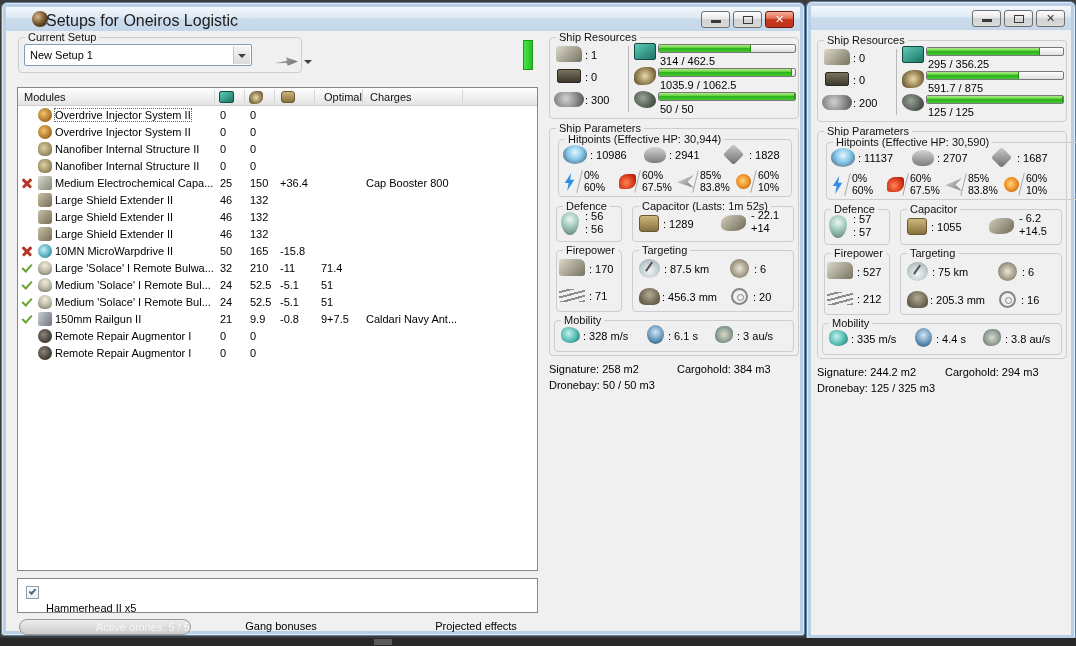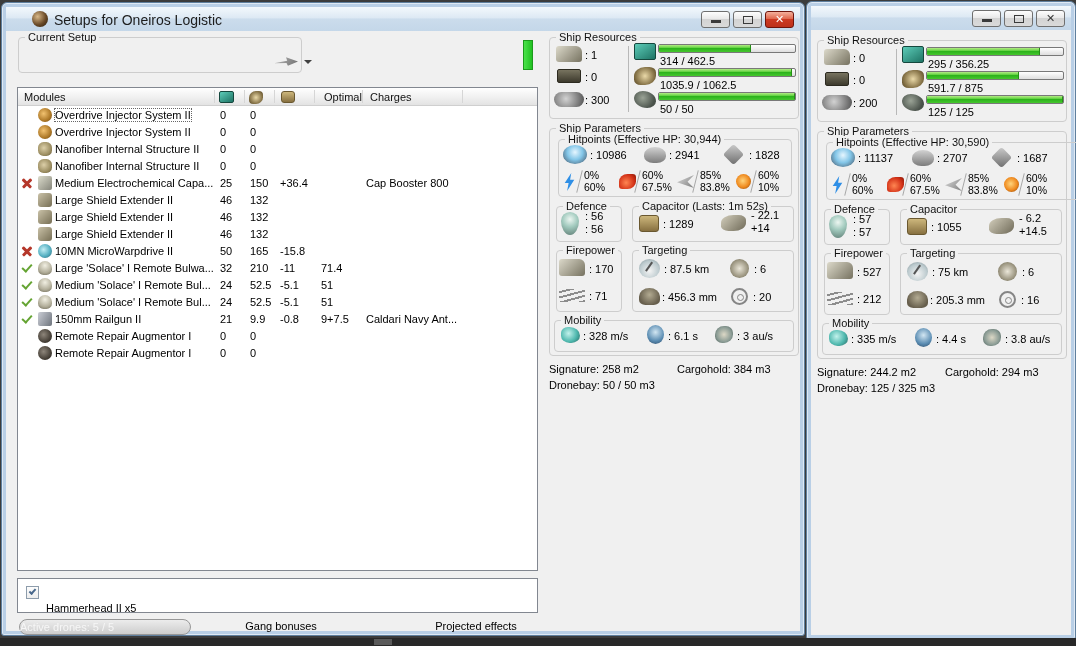--- a/index.html
+++ b/index.html
@@ -1,20 +1,20 @@
 <!DOCTYPE html>
 <html><head>
 <meta charset="utf-8">
 <style>
   *{margin:0;padding:0;box-sizing:border-box}
   html,body{width:1076px;height:646px;overflow:hidden}
   body{position:relative;background:#3c3c3c;font-family:"Liberation Sans","DejaVu Sans",sans-serif;font-size:11px;color:#000}
   .window{position:absolute;background:#b9cfe6;border:1px solid #5f7f9e;border-radius:6px 6px 3px 3px;box-shadow:inset 0 0 0 1px rgba(255,255,255,.55)}
   .titlebar{position:absolute;left:4px;top:4px;right:4px;height:24px;background:linear-gradient(#f3f8fc,#dde9f4 45%,#cbdcec 50%,#c4d7e9)}
-  .title-text{position:absolute;left:48px;top:5px;font-size:14px;color:#1d1d1d;white-space:nowrap}
+  .title-text{position:absolute;left:40px;top:5px;font-size:16px;color:#1d1d1d;white-space:nowrap}
   .app-icon{position:absolute;left:26px;top:4px;width:16px;height:16px;border-radius:50%;background:radial-gradient(circle at 35% 35%,#d8b888,#6a4a28 55%,#221708)}
   .winbtns{position:absolute;top:4px;right:6px;display:flex;gap:3px}
   .wbtn{width:29px;height:17px;border:1px solid #6f6f6f;border-radius:3px;background:linear-gradient(#fdfdfd,#e9e9e9 45%,#d3d3d3 50%,#dadada);position:relative}
   .wbtn.close-red{background:linear-gradient(#f4b09c,#e0684e 45%,#cc3a22 50%,#bd311b);border-color:#6e140b}
   .g-min{position:absolute;left:9px;bottom:4px;width:10px;height:3px;background:#3a3a3a}
   .g-max{position:absolute;left:9px;top:4px;width:10px;height:8px;border:1.5px solid #3a3a3a}
   .g-close{position:absolute;left:0;top:1px;width:100%;text-align:center;font-size:11px;font-weight:bold;color:#3a3a3a}
   .close-red .g-close{color:#fff}
   .client{position:absolute;left:4px;top:28px;right:4px;bottom:4px;background:#f0f0f0}
   .grp{position:absolute;border:1px solid #cdcdcd;border-radius:4px;background:transparent}
@@ -82,21 +82,21 @@
   .railgun-icon{background:linear-gradient(120deg,#cbced6,#6e747d);border-radius:2px}
   .remote-repair-augmentor-icon{background:radial-gradient(circle at 40% 40%,#8d857a,#3b352d 72%);border-radius:50%}
   .mname{position:absolute;left:37px;top:2px;max-width:158px;white-space:nowrap;overflow:hidden}
   .focused .mname{outline:1px dotted #666}
   .mc{position:absolute;top:2px;white-space:nowrap}
   .c-cpu{left:202px}.c-pg{left:232px}.c-cap{left:262px}.c-opt{left:303px}.c-chg{left:348px}
   .dronebox{position:absolute;left:11px;top:547px;width:521px;height:35px;background:#fff;border:1px solid #828790}
   .cb{position:absolute;left:8px;top:7px;width:13px;height:13px;background:linear-gradient(#fdfdfd,#ededed);border:1px solid #8d9cab}
   .cbmark{position:absolute;left:2px;top:2px;width:7px;height:4px;border-left:2px solid #49688c;border-bottom:2px solid #49688c;transform:rotate(-48deg)}
   .dlabel{position:absolute;left:28px;top:23px;white-space:nowrap}
-  .ftab-btn{position:absolute;left:13px;top:588px;width:172px;height:16px;border:1px solid #979797;border-radius:8px;background:linear-gradient(#ececec,#cdcdcd);color:#f6f6f6;text-align:left;line-height:14px;white-space:nowrap}
+  .ftab-btn{position:absolute;left:13px;top:588px;width:172px;height:16px;border:1px solid #979797;border-radius:8px;background:linear-gradient(#ececec,#cdcdcd);color:#f6f6f6;text-align:right;line-height:14px;white-space:nowrap}
   .ftab{position:absolute;top:589px;text-align:center;white-space:nowrap;color:#000}
   .charbar{position:absolute;left:517px;top:9px;width:10px;height:30px;background:linear-gradient(90deg,#4ae34a,#21c021);border:1px solid #1b9a1b}
   .shipbtn{position:absolute;left:253px;top:14px;width:44px;height:20px}
   .ship-glyph{position:absolute;left:2px;top:2px;width:24px;height:15px;background:linear-gradient(120deg,#bcbcbc,#6c6c6c);clip-path:polygon(0 62%,55% 45%,50% 22%,100% 50%,58% 78%,52% 60%)}
   .taskbar-edge{position:absolute;left:0;bottom:0;width:1076px;height:8px;background:#282828}
   .taskbar-seg{position:absolute;left:374px;bottom:1px;width:18px;height:6px;background:#5a5a5a}
 </style>
 </head>
 <body>
 
@@ -113,20 +113,26 @@
         </div>
       <div class="wbtn close-red">
           <div class="g-close">✕</div>
         </div>
     </div>
   </div>
   <div class="client">
 
     <div class="grp" style="left:12px;top:6px;width:284px;height:36px">
       <span class="legend">Current Setup</span>
+      <div class="combo" style="left:5px;top:6px;width:228px;height:22px">
+        <span class="ctxt">New Setup 1</span>
+        <div class="cbtn">
+            <div class="arr" style="left:4px;top:8px"></div>
+          </div>
+      </div>
       <div class="shipbtn">
         <div class="ship-glyph"></div>
         <div class="arr" style="left:32px;top:8px"></div>
       </div>
     </div>
 
     <div class="charbar"></div>
 
     <div class="modtable">
       <div class="thead">

